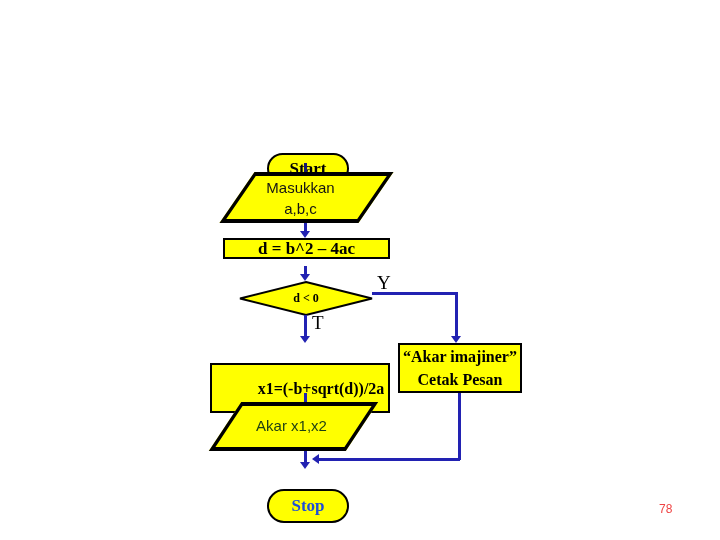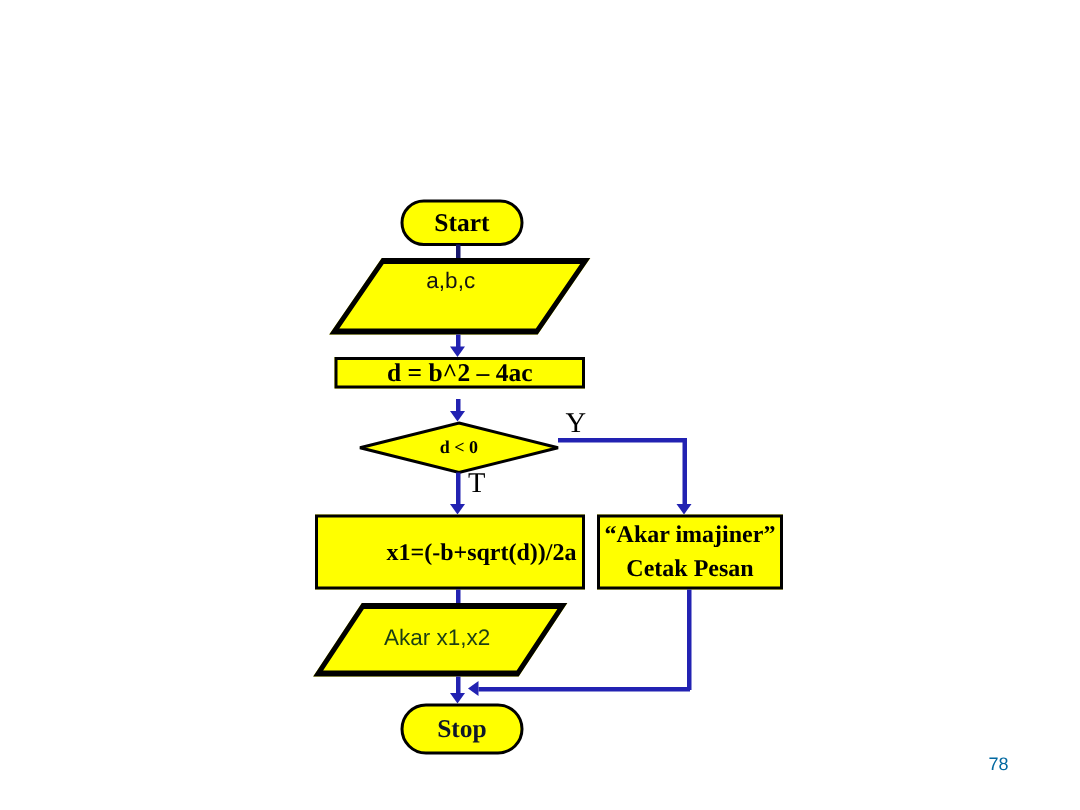--- a/index.html
+++ b/index.html
@@ -20,21 +20,21 @@
     text-shadow:-3px 3px 0 #d8e6d4;
     white-space:nowrap;
   }
 
   
   .shape {
     position:absolute; background:#ffff00;
     border:2px solid #000; box-sizing:border-box;
     display:flex; align-items:center; justify-content:center;
   }
-  .terminator { border-radius:17px; }
+  .terminator { border-radius:17px;margin-top:20px; }
   .serif {
     font-family:"Liberation Serif","DejaVu Serif",serif;
     font-weight:bold; color:#000000;
   }
   .pgram {
     position:absolute; background:#ffff00;
     border:4px solid #000; box-sizing:border-box;
   }
   .pgram-label {
     position:absolute; text-align:center;
@@ -59,40 +59,41 @@
     border-top:5px solid transparent; border-bottom:5px solid transparent;
     border-right:7px solid #2222b2;
   }
   .branch-label {
     position:absolute;
     font-family:"Liberation Serif","DejaVu Serif",serif;
     font-size:19px; color:#000;
   }
   .page-num {
     position:absolute; left:659px; top:502px;
-    font-size:12px; color:#0369a1;
+    font-size:12px; color:#ef4444;
     font-family:"Liberation Sans", sans-serif;
   }
 </style>
 </head>
 <body>
 
 <div class="slide">
 
 
   <div>
 
     <div class="shape terminator" style="left:267px;top:133px;width:82px;height:31px;">
       <span class="serif" style="font-size:17px;">Start</span>
     </div>
 
     <div class="vline navy" style="left:304px;top:163px;width:3px;height:10px;"></div>
 
     <div class="pgram" style="left:237px;top:172px;width:139px;height:51px;transform:skewX(-34.5deg);"></div>
     <div class="pgram-label" style="left:231px;top:177px;width:139px;">
+      <div>Masukkan</div>
       <div>a,b,c</div>
     </div>
 
     <div class="vline" style="left:304px;top:223px;width:3px;height:9px;"></div>
     <div class="arr-down" style="left:300px;top:231px;"></div>
 
     <div class="shape" style="left:223px;top:238px;width:167px;height:21px;">
       <span class="serif" style="font-size:17px;">d = b^2 – 4ac</span>
     </div>
 
@@ -106,21 +107,21 @@
 
     <div class="branch-label" style="left:377px;top:272px;">Y</div>
     <div class="hline" style="left:372px;top:292px;width:86px;height:3px;"></div>
     <div class="vline" style="left:455px;top:292px;width:3px;height:45px;"></div>
     <div class="arr-down" style="left:451px;top:336px;"></div>
 
     <div class="branch-label" style="left:312px;top:312px;">T</div>
     <div class="vline" style="left:304px;top:315px;width:3px;height:21px;"></div>
     <div class="arr-down" style="left:300px;top:336px;"></div>
 
-    <div class="shape" style="left:210px;top:343px;width:180px;height:50px;padding-left:42px;">
+    <div class="shape" style="left:210px;top:363px;width:180px;height:50px;padding-left:42px;">
       <div class="serif multi">
         <div>x1=(-b+sqrt(d))/2a</div>
       </div>
     </div>
 
     <div class="shape" style="left:398px;top:343px;width:124px;height:50px;">
       <div class="serif multi" style="white-space:nowrap;">
         <div>“Akar imajiner”</div>
         <div>Cetak Pesan</div>
       </div>
@@ -132,20 +133,20 @@
     <div class="pgram-label" style="left:222px;top:415px;width:139px;color:#1c3e14;">Akar x1,x2</div>
 
     <div class="vline" style="left:304px;top:451px;width:3px;height:12px;"></div>
     <div class="arr-down" style="left:300px;top:462px;"></div>
 
     <div class="vline" style="left:458px;top:393px;width:3px;height:67px;"></div>
     <div class="hline" style="left:319px;top:458px;width:141px;height:3px;"></div>
     <div class="arr-left" style="left:312px;top:454px;"></div>
 
     <div class="shape terminator" style="left:267px;top:469px;width:82px;height:34px;">
-      <span class="serif" style="font-size:17px;color:#0f172a;">Stop</span>
+      <span class="serif" style="font-size:17px;color:#1d4ed8;">Stop</span>
     </div>
 
   </div>
 
   <div class="page-num">78</div>
 
 </div>
 
 </body></html>

